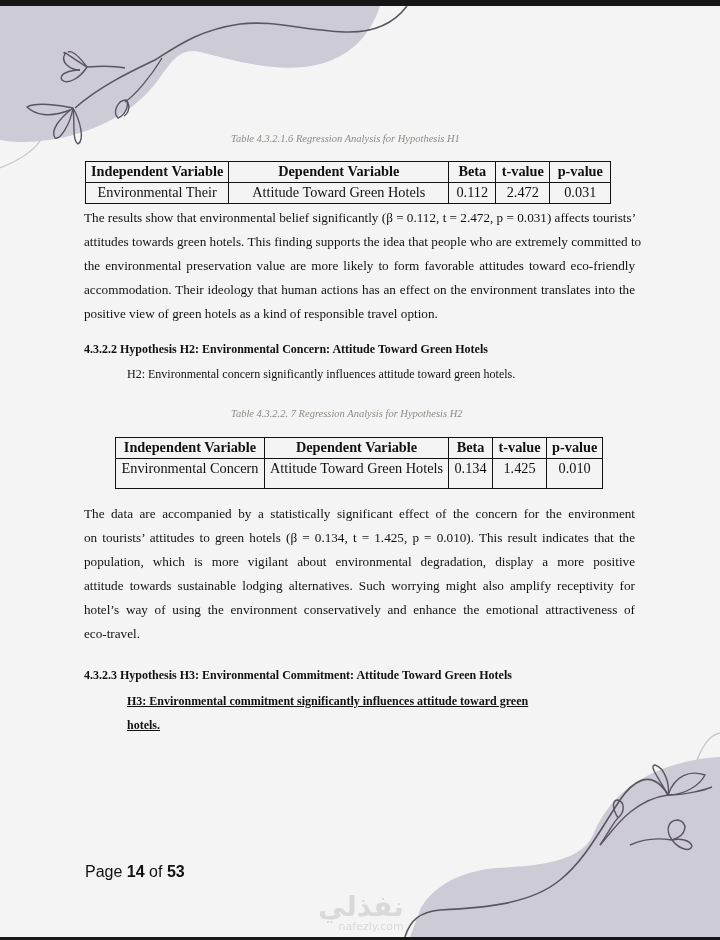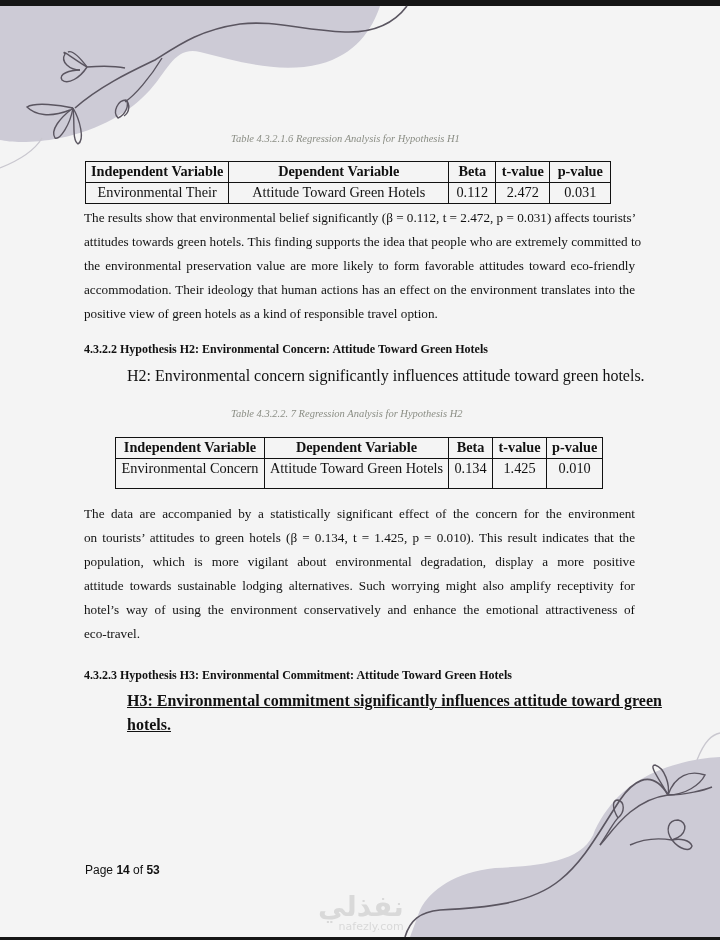--- a/index.html
+++ b/index.html
@@ -8,23 +8,23 @@
   .botbar { position:absolute; left:0; top:937px; width:720px; height:3px; background:#161616; }
   .deco { position:absolute; left:0; top:0; width:720px; height:940px; pointer-events:none; }
   .caption { position:absolute; font-style:italic; font-size:10.5px; color:#8a8d84; white-space:nowrap; }
   table.reg { position:absolute; border-collapse:collapse; font-size:14.3px; background:transparent; }
   table.reg th, table.reg td { border:1.3px solid #111; padding:1px 5px 2px 5px; text-align:center; white-space:nowrap; }
   table.reg th { font-weight:bold; }
   .para { position:absolute; left:84px; width:551px; font-size:13.2px; line-height:24px; text-align:justify; }
   .para span.line { display:block; text-align:justify; text-align-last:justify; height:24px; white-space:nowrap; }
   .para span.last { text-align-last:left; }
   .heading { position:absolute; left:84px; font-weight:bold; font-size:12px; white-space:nowrap; }
-  .hyp { position:absolute; left:127px; font-size:16px; white-space:nowrap; }
+  .hyp { position:absolute; left:127px; font-size:12px; white-space:nowrap; }
   .hyp.bold { font-weight:bold; line-height:24px;text-decoration:underline; }
-  .pagenum { position:absolute; left:85px; top:863px; font-family:"Liberation Sans", sans-serif; font-size:12px; }
+  .pagenum { position:absolute; left:85px; top:863px; font-family:"Liberation Sans", sans-serif; font-size:16px; }
   .watermark { position:absolute; left:318px; top:893px; color:#d9d9d9; font-family:"DejaVu Sans", sans-serif; text-align:right; }
   .watermark .ar { font-size:28px; font-weight:bold; line-height:28px; }
   .watermark .en { font-size:11px; line-height:12px; }
 </style>
 </head>
 <body>
 
 <div class="topbar"></div>
 
 <svg class="deco" viewBox="0 0 720 940">

